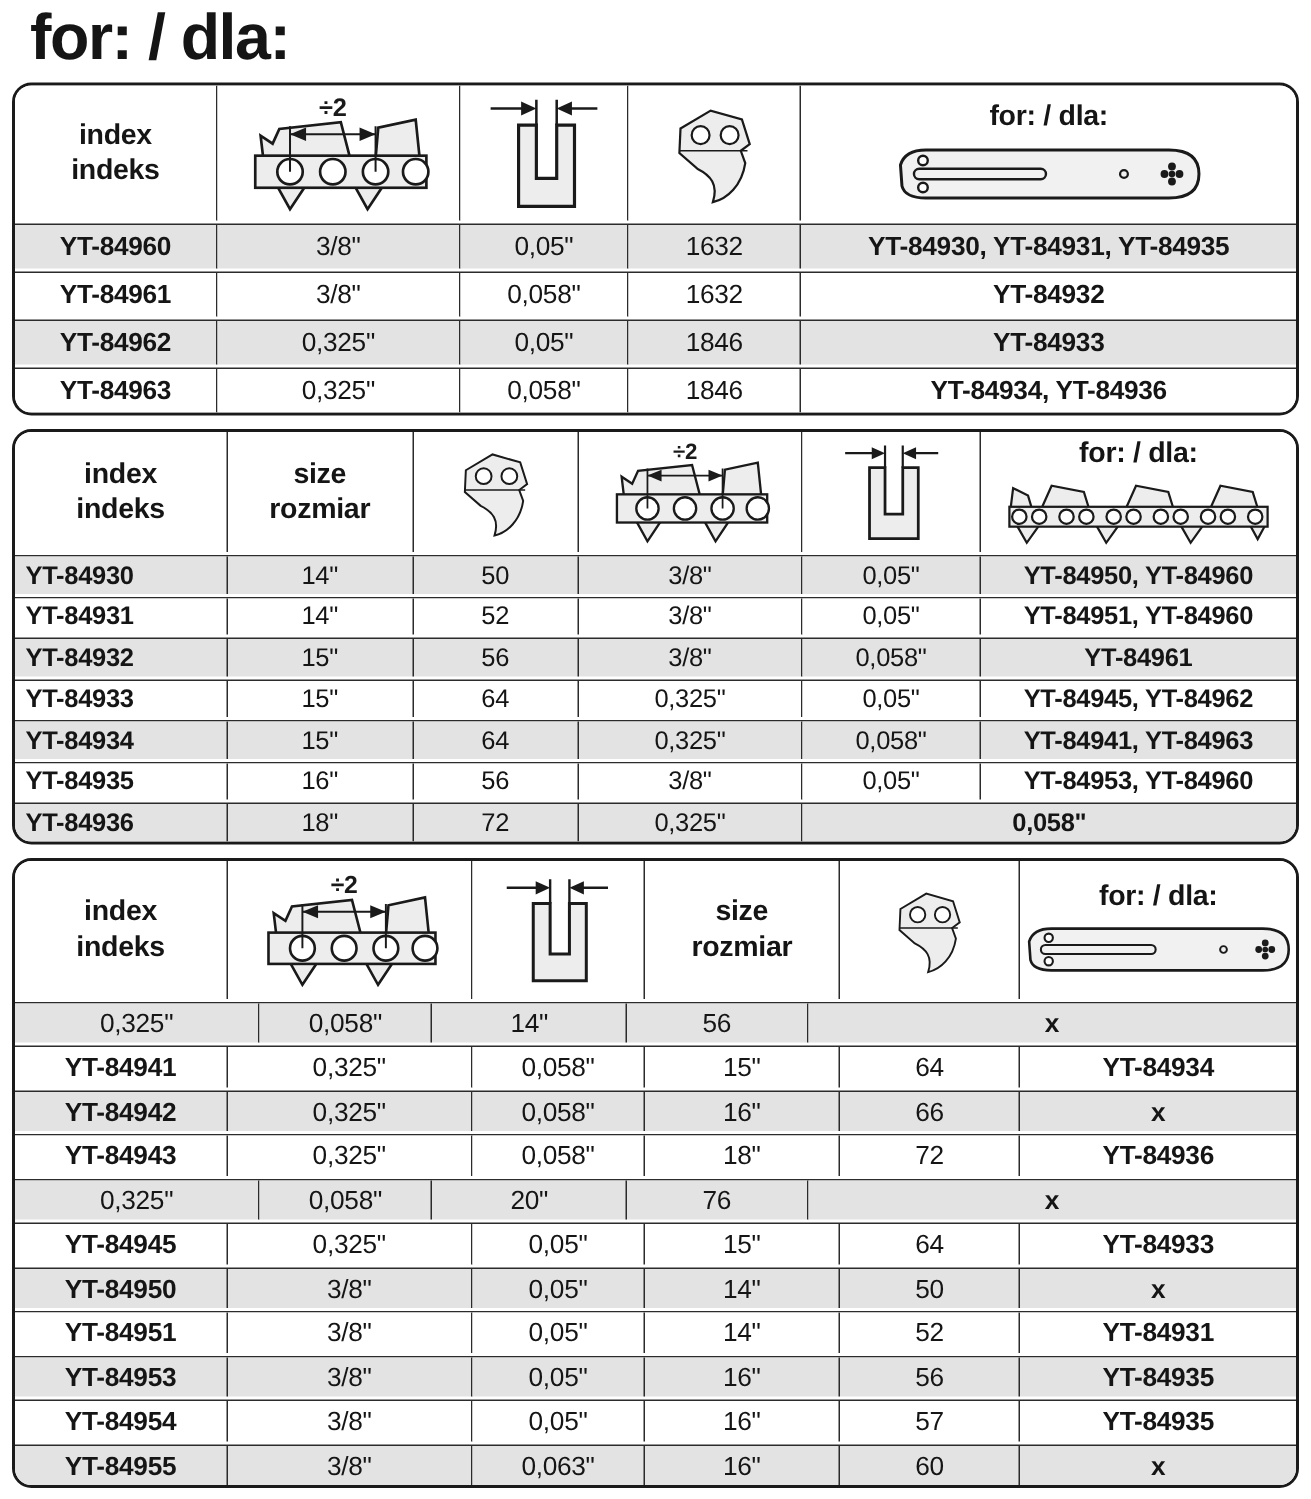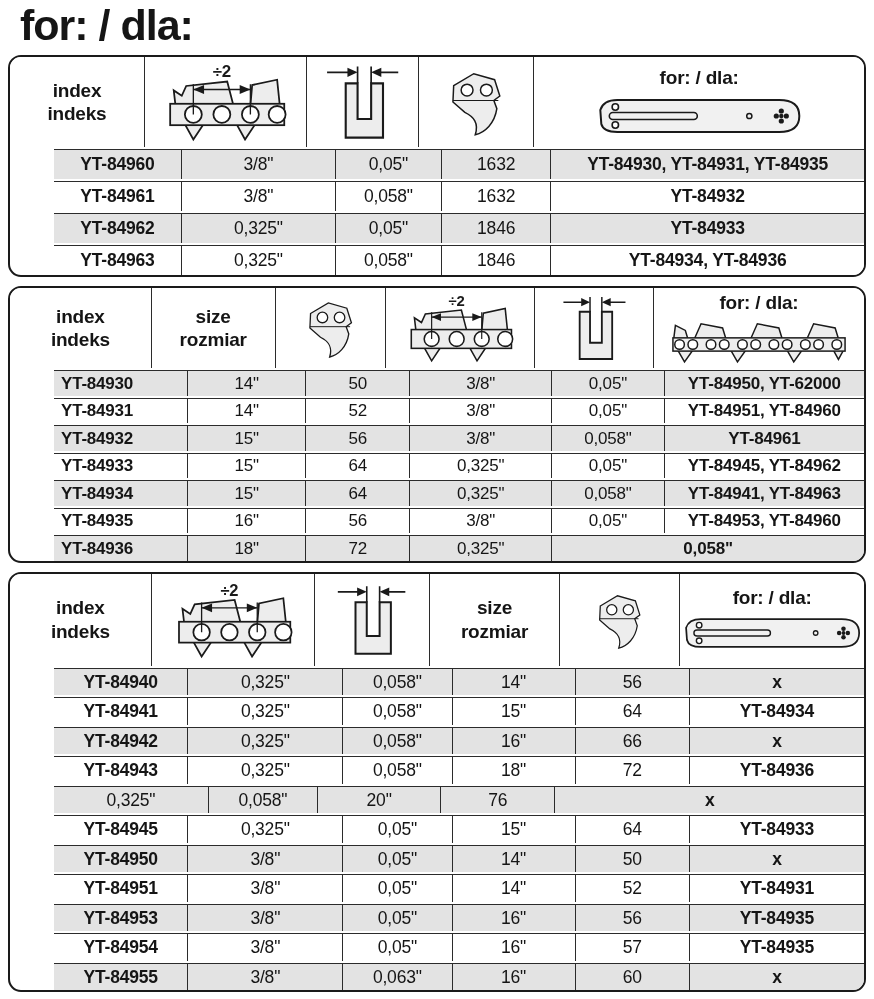--- a/index.html
+++ b/index.html
@@ -10,21 +10,21 @@
   .page{ width:874px; height:999px; }
   .page-heading{
     font-size:43px; font-weight:bold; letter-spacing:-1px;
     margin:2px 0 6px 20px; line-height:1.1;
   }
   .ctable{
     border:2.5px solid #1a1a1a; border-radius:13px; overflow:hidden;
     margin:0 8px 9px 8px; background:#fff;
   }
   .thead{ display:flex; align-items:stretch; border-bottom:2px solid #fff; }
-  .tbody{ display:block;margin-left:44px; }
+  .tbody{ display:block; }
   .trow{ display:flex; align-items:stretch; border-top:1px solid #2b2b2b; border-bottom:2px solid #fff; }
   .tbody .trow:last-child{ border-bottom:none; }
   .trow.shaded .cell{ background:#e3e3e3; }
   .cell{
     box-sizing:border-box; border-right:1px solid #2b2b2b;
     display:flex; align-items:center; justify-content:center;
     font-size:17.5px; letter-spacing:-0.2px; background:#fff; overflow:hidden;
   }
   .cell:last-child{ border-right:none; flex:1 1 auto !important; }
   .cell.c0, .cell:last-child{ font-weight:bold; }
@@ -259,21 +259,21 @@
           </span>
         </div>
       </div>
     <div class="tbody">
         <div class="trow shaded">
           <div class="cell c0">YT-84930</div>
           <div class="cell c1">14"</div>
           <div class="cell c2">50</div>
           <div class="cell c3">3/8"</div>
           <div class="cell c4">0,05"</div>
-          <div class="cell c5">YT-84950, YT-62000</div>
+          <div class="cell c5">YT-84950, YT-84960</div>
         </div>
         <div class="trow">
           <div class="cell c0">YT-84931</div>
           <div class="cell c1">14"</div>
           <div class="cell c2">52</div>
           <div class="cell c3">3/8"</div>
           <div class="cell c4">0,05"</div>
           <div class="cell c5">YT-84951, YT-84960</div>
         </div>
         <div class="trow shaded">
@@ -387,21 +387,20 @@
       <circle cx="185" cy="23" r="2.6"></circle>
                 <circle cx="195" cy="23" r="2.6"></circle>
       <circle cx="190" cy="23" r="2.2"></circle>
     </g>
   </svg>
           </span>
         </div>
       </div>
     <div class="tbody">
         <div class="trow shaded">
-          <div class="cell c0">YT-84940</div>
           <div class="cell c1">0,325"</div>
           <div class="cell c2">0,058"</div>
           <div class="cell c3">14"</div>
           <div class="cell c4">56</div>
           <div class="cell c5">x</div>
         </div>
         <div class="trow">
           <div class="cell c0">YT-84941</div>
           <div class="cell c1">0,325"</div>
           <div class="cell c2">0,058"</div>

